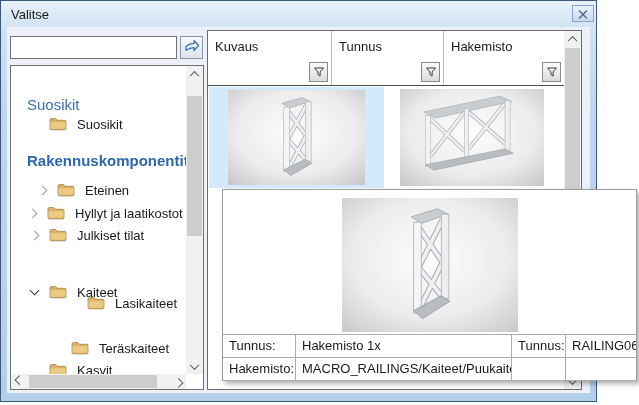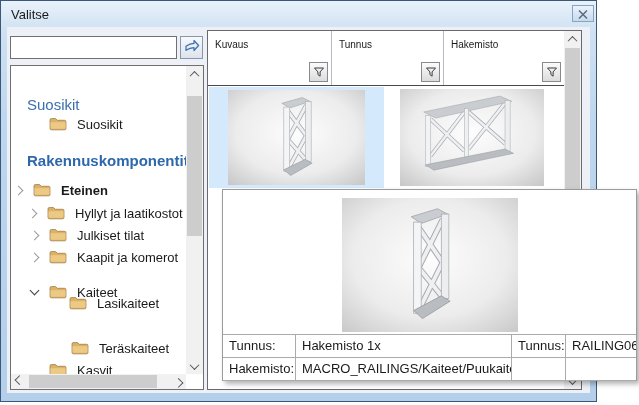--- a/index.html
+++ b/index.html
@@ -50,21 +50,21 @@
   .up{transform:rotate(45deg) translate(1px,1px);}
   .down{transform:rotate(225deg) translate(1px,1px);}
   .left{transform:rotate(-45deg) translate(1px,-1px);}
   .right{transform:rotate(135deg) translate(1px,-1px);}
   .vthumb{position:absolute;left:1px;width:15px;background:#cdcdcd;}
   .hthumb{position:absolute;top:1px;height:13px;background:#cdcdcd;}
 
   
   .lheader{position:absolute;left:0;top:0;width:357px;height:54px;background:#fff;border-bottom:1px solid #4a4a4a;}
   .hcol{position:absolute;top:0;height:54px;box-sizing:border-box;border-right:1px solid #b5bcc4;}
-  .hcol-label{position:absolute;left:7px;top:8px;font-size:10px;color:#1a1a1a;}
+  .hcol-label{position:absolute;left:7px;top:8px;font-size:13px;color:#1a1a1a;}
   .filter-btn{position:absolute;right:3px;bottom:3px;width:19px;height:20px;box-sizing:border-box;
               border:1px solid #8a8a8a;background:linear-gradient(#fbfbfb,#dcdcdc);
               display:flex;align-items:center;justify-content:center;}
 
   
   .cell{position:absolute;top:56px;width:175px;height:101px;display:flex;align-items:center;justify-content:center;}
   .cell.selected{background:#d4eafc;}
   .thumb{display:block;}
 
   
@@ -112,21 +112,21 @@
       <span class="chev-box"></span>
       <svg class="folder" viewBox="0 0 17 13">
         <path d="M1,2.6 Q1,1.4 2.2,1.4 h4 l1.6,1.6 h7 q1.2,0 1.2,1.2 v6.6 q0,1.2 -1.2,1.2 h-12.6 q-1.2,0 -1.2,-1.2 z" fill="#dcb268" stroke="#a5804a" stroke-width="0.8"></path>
         <path d="M1.4,4.9 h14.2 v5 q0,1 -1,1 h-12.2 q-1,0 -1,-1 z" fill="#ecca84"></path>
       </svg>
       <span class="tlabel">Suosikit</span>
     </div>
 
     <div class="tsection" style="left:16px;top:86px;color:#2e68ac;font-weight:bold;">Rakennuskomponentit</div>
 
-    <div class="trow" style="left:0;top:114px;font-weight:bold;">
+    <div class="trow" style="left:24px;top:114px;">
       <span class="chev-box">
           <span class="chev"></span>
         </span>
       <svg class="folder" viewBox="0 0 17 13">
         <path d="M1,2.6 Q1,1.4 2.2,1.4 h4 l1.6,1.6 h7 q1.2,0 1.2,1.2 v6.6 q0,1.2 -1.2,1.2 h-12.6 q-1.2,0 -1.2,-1.2 z" fill="#dcb268" stroke="#a5804a" stroke-width="0.8"></path>
         <path d="M1.4,4.9 h14.2 v5 q0,1 -1,1 h-12.2 q-1,0 -1,-1 z" fill="#ecca84"></path>
       </svg>
       <span class="tlabel">Eteinen</span>
     </div>
 
@@ -145,43 +145,33 @@
       <span class="chev-box">
           <span class="chev"></span>
         </span>
       <svg class="folder" viewBox="0 0 17 13">
         <path d="M1,2.6 Q1,1.4 2.2,1.4 h4 l1.6,1.6 h7 q1.2,0 1.2,1.2 v6.6 q0,1.2 -1.2,1.2 h-12.6 q-1.2,0 -1.2,-1.2 z" fill="#dcb268" stroke="#a5804a" stroke-width="0.8"></path>
         <path d="M1.4,4.9 h14.2 v5 q0,1 -1,1 h-12.2 q-1,0 -1,-1 z" fill="#ecca84"></path>
       </svg>
       <span class="tlabel">Julkiset tilat</span>
     </div>
 
-    <div class="trow" style="left:16px;top:181px;">
-      <span class="chev-box">
-          <span class="chev"></span>
-        </span>
-      <svg class="folder" viewBox="0 0 17 13">
-        <path d="M1,2.6 Q1,1.4 2.2,1.4 h4 l1.6,1.6 h7 q1.2,0 1.2,1.2 v6.6 q0,1.2 -1.2,1.2 h-12.6 q-1.2,0 -1.2,-1.2 z" fill="#dcb268" stroke="#a5804a" stroke-width="0.8"></path>
-        <path d="M1.4,4.9 h14.2 v5 q0,1 -1,1 h-12.2 q-1,0 -1,-1 z" fill="#ecca84"></path>
-      </svg>
-      <span class="tlabel">Kaapit ja komerot</span>
-    </div>
 
     <div class="trow" style="left:16px;top:204px;margin-top:12px;">
       <span class="chev-box">
           <span class="chev down"></span>
         </span>
       <svg class="folder" viewBox="0 0 17 13">
         <path d="M1,2.6 Q1,1.4 2.2,1.4 h4 l1.6,1.6 h7 q1.2,0 1.2,1.2 v6.6 q0,1.2 -1.2,1.2 h-12.6 q-1.2,0 -1.2,-1.2 z" fill="#dcb268" stroke="#a5804a" stroke-width="0.8"></path>
         <path d="M1.4,4.9 h14.2 v5 q0,1 -1,1 h-12.2 q-1,0 -1,-1 z" fill="#ecca84"></path>
       </svg>
       <span class="tlabel">Kaiteet</span>
     </div>
 
-    <div class="trow" style="left:36px;top:227px;justify-content:flex-end;">
+    <div class="trow" style="left:54px;top:227px;justify-content:flex-end;">
       <span class="chev-box"></span>
       <svg class="folder" viewBox="0 0 17 13">
         <path d="M1,2.6 Q1,1.4 2.2,1.4 h4 l1.6,1.6 h7 q1.2,0 1.2,1.2 v6.6 q0,1.2 -1.2,1.2 h-12.6 q-1.2,0 -1.2,-1.2 z" fill="#dcb268" stroke="#a5804a" stroke-width="0.8"></path>
         <path d="M1.4,4.9 h14.2 v5 q0,1 -1,1 h-12.2 q-1,0 -1,-1 z" fill="#ecca84"></path>
       </svg>
       <span class="tlabel">Lasikaiteet</span>
     </div>
 
 
     <div class="trow" style="left:16px;top:294px;">

